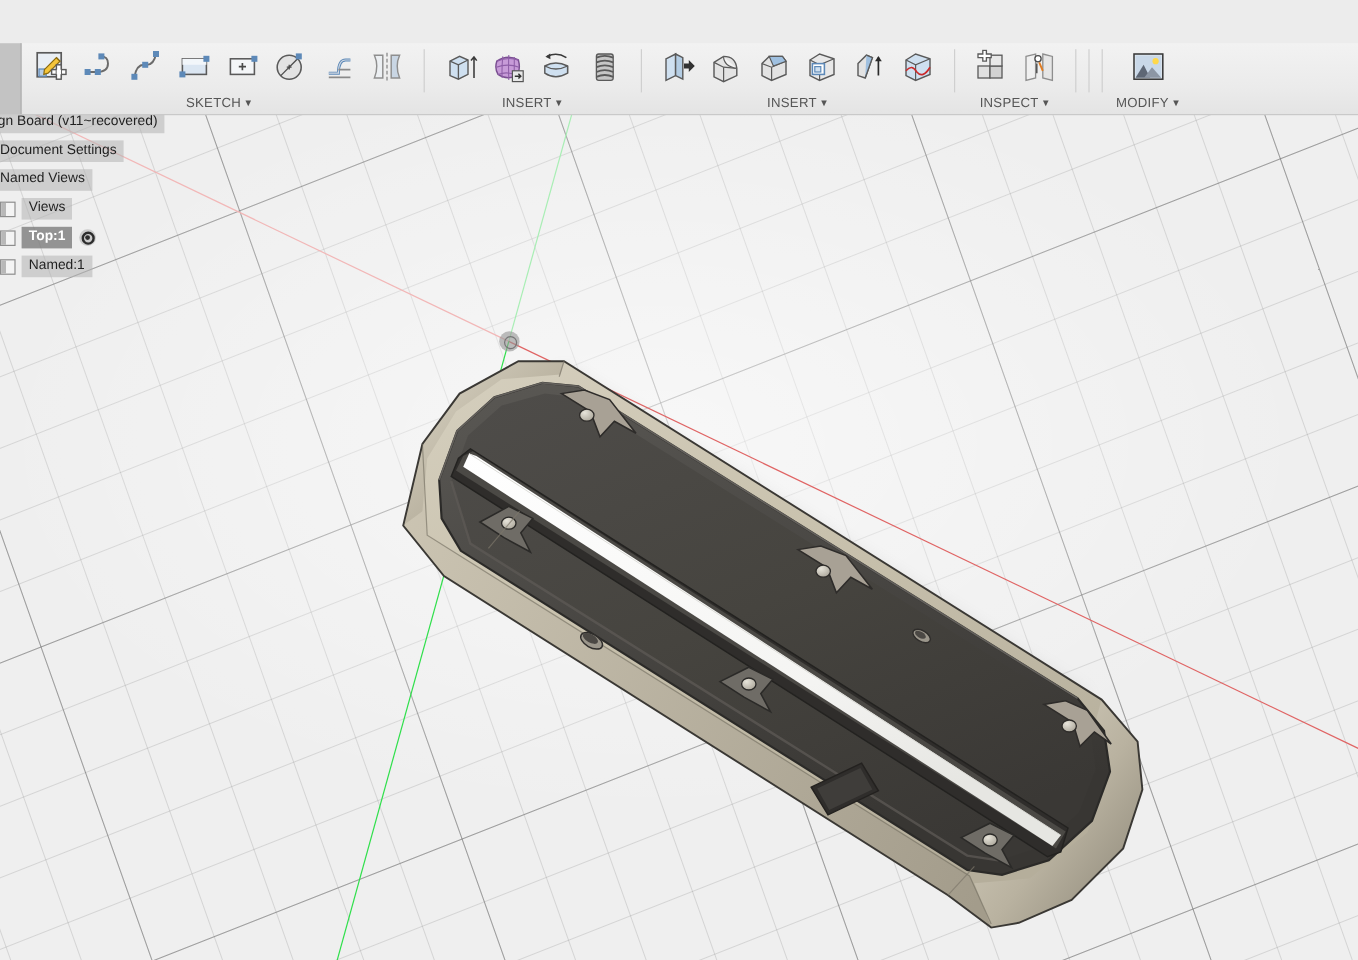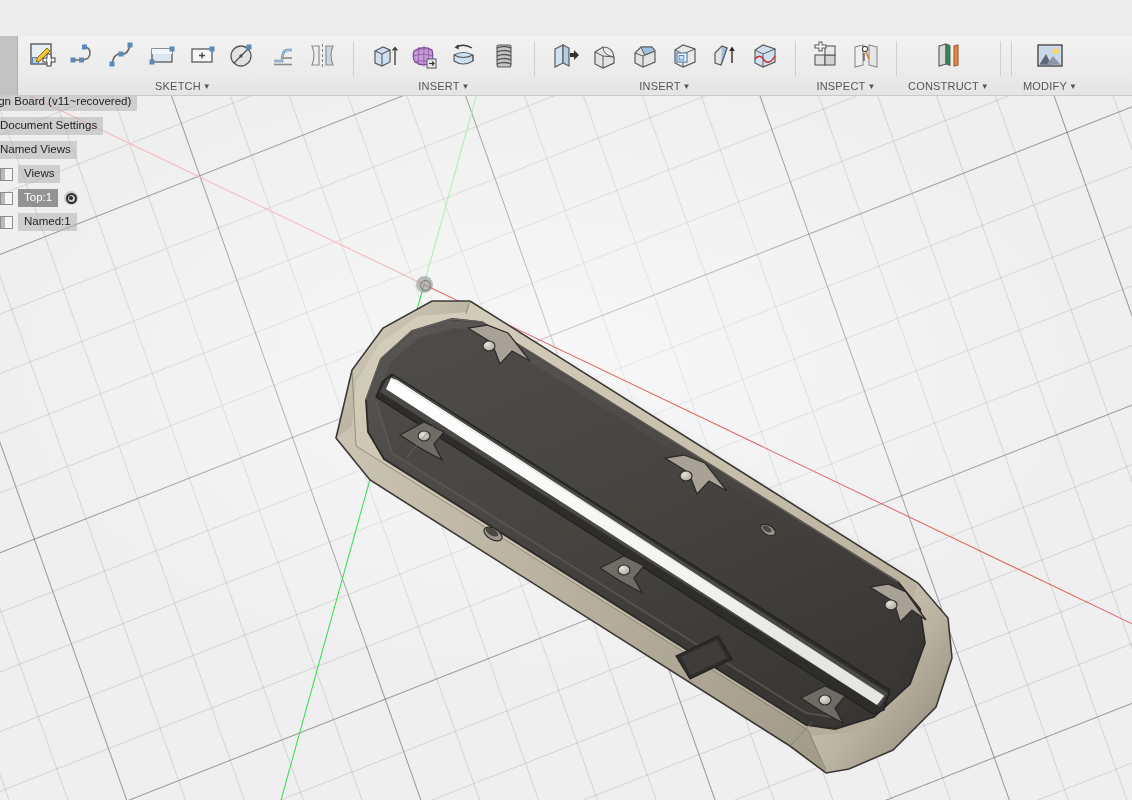--- a/index.html
+++ b/index.html
@@ -138,21 +138,21 @@
   #tree { margin-top: 10px; }
   .tnode {
     display: flex; align-items: center; height: 20px;
     margin-bottom: 4px;
   }
   .tlabel {
     background: rgba(178,178,178,.55);
     color: #1f1f1f; padding: 2px 6px 3px 6px; white-space: nowrap;
     line-height: 13px;
   }
-  .tnode.selected .tlabel { background: rgba(120,120,120,.78); color:#fff; font-weight: normal; }
+  .tnode.selected .tlabel { background: rgba(120,120,120,.78); color:#fff; font-weight: bold; }
   .tsub { padding-left: 18px; }
   .vis-box {
     width: 13px; height: 13px; margin-right: 5px; margin-left: 18px;
     background: #f4f4f4; border: 1px solid #8d8d8d; flex: none;
     position: relative;
   }
   .vis-box::before {
     content:""; position:absolute; left: 0; top: 0;
     border-left: 4px solid #b8b8b8; height: 100%;
   }
@@ -553,32 +553,20 @@
                   <path d="M18 4 L26 6 L26 26 L18 24 Z" fill="#e6e6e6" stroke="#8e8e8e" stroke-width="1.1"></path>
                   <circle cx="14" cy="8" r="2.6" fill="#fff" stroke="#4a4a4a" stroke-width="1.1"></circle>
                   <path d="M15 11 L18 18" stroke="#e07b20" stroke-width="1.6"></path>
                   <path d="M13 12 L13 20" stroke="#4a4a4a" stroke-width="1.2"></path>
                 </svg></span>
             </div>
           </div>
           <div class="tb-label"><span>INSPECT</span><span class="caret">▼</span></div>
         </div>
         <div class="tb-sep"></div>
-        <div class="tb-group">
-          <div class="tb-icons">
-            <div class="tb-btn" title="Offset Plane">
-              <span><svg width="30" height="30" viewBox="0 0 30 30">
-                  <path d="M6 5 L13 3 L13 23 L6 25 Z" fill="#d8d8d8" stroke="#5a5a5a" stroke-width="1.1"></path>
-                  <path d="M13 3 L17 4.5 L17 24.5 L13 23 Z" fill="#2e8b4f" stroke="#5a5a5a" stroke-width="1"></path>
-                  <path d="M21 5 L25 4 L25 24 L21 25 Z" fill="#e2864a" stroke="#a45c2a" stroke-width="1.1"></path>
-                </svg></span>
-            </div>
-          </div>
-          <div class="tb-label"><span>CONSTRUCT</span><span class="caret">▼</span></div>
-        </div>
         <div class="tb-sep"></div>
         <div class="tb-sep"></div>
         <div class="tb-group">
           <div class="tb-icons">
             <div class="tb-btn" title="Decal / Insert Image">
               <span><svg width="30" height="30" viewBox="0 0 30 30">
                   <rect x="3" y="4" width="24" height="21" fill="#dfe6ee" stroke="#3a3a3a" stroke-width="1.3"></rect>
                   <rect x="4.3" y="5.3" width="21.4" height="18.4" fill="#c9d8e8"></rect>
                   <circle cx="21" cy="10" r="2.6" fill="#ffd84a"></circle>
                   <path d="M4.3 23.7 L11 13 L16.5 23.7 Z" fill="#5e6775"></path>

